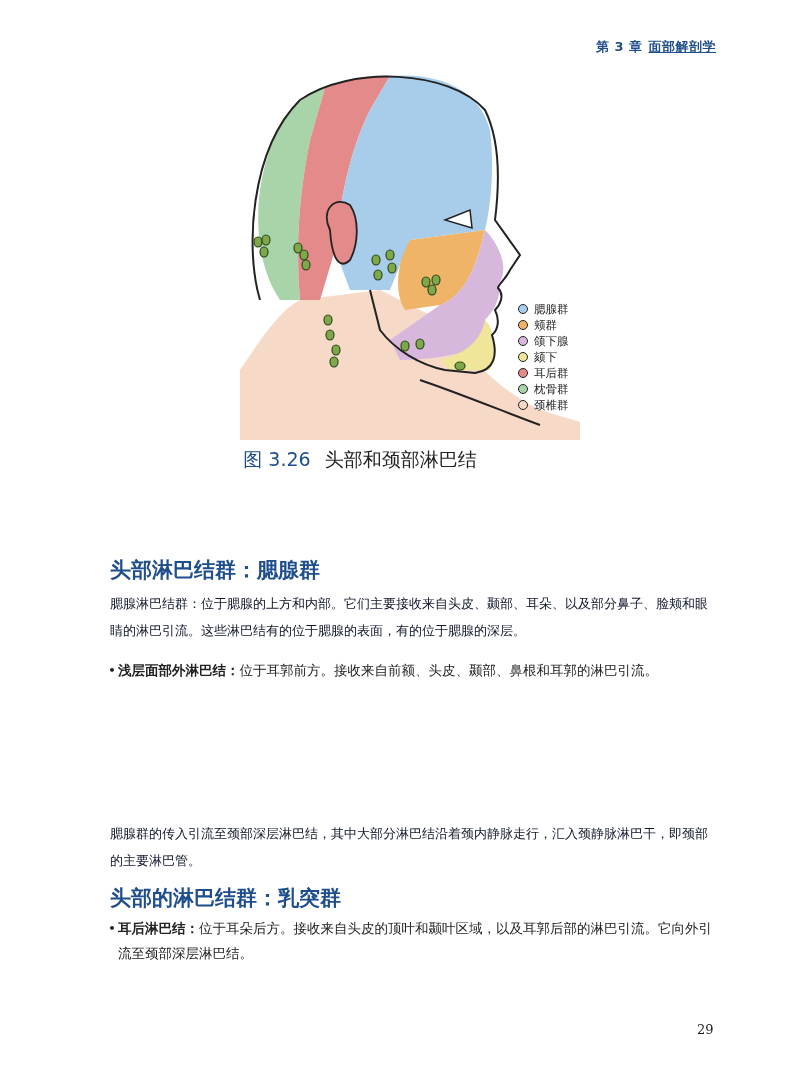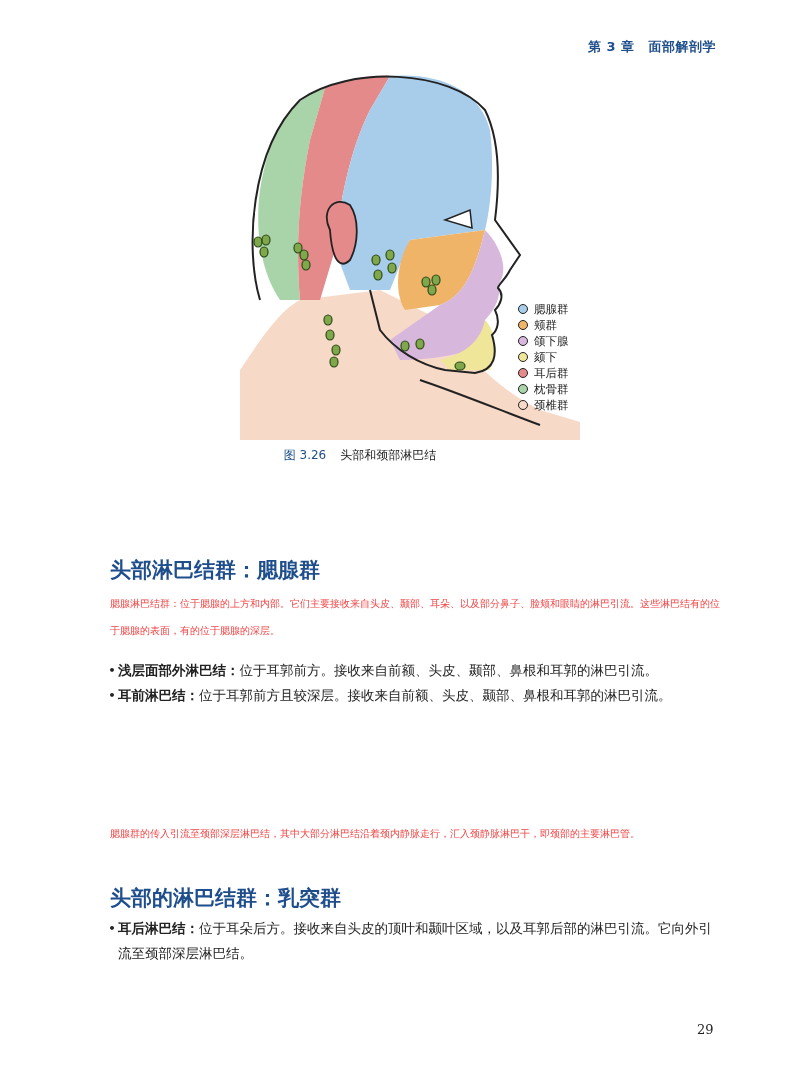--- a/index.html
+++ b/index.html
@@ -1,31 +1,31 @@
 <!DOCTYPE html>
 <html><head>
 <meta charset="utf-8">
 <style>
   html, body { margin:0; padding:0; background:#ffffff; }
   body { width:800px; height:1086px; position:relative; overflow:hidden;
          font-family:"DejaVu Serif", "Liberation Serif", serif; color:#222; }
   .running-head { position:absolute; top:38px; right:84px; font-family:"DejaVu Sans","Liberation Sans",sans-serif;
                   font-size:13px; font-weight:bold; color:#1f4e8c; letter-spacing:0.5px; }
-  .running-head span + span { margin-left:14px; }
+  .running-head span + span { margin-left:6px;text-decoration:underline; }
   .figure { position:absolute; left:240px; top:70px; width:360px; height:370px; }
   .figure svg { width:100%; height:100%; display:block; }
   .legend { position:absolute; left:518px; top:301px; font-family:Liberation Serif, serif; font-size:11.5px; color:#222; }
   .legend-item { display:flex; align-items:center; height:16px; }
   .legend-dot { width:10px; height:10px; border-radius:50%; border:1.6px solid #222; margin-right:6px; box-sizing:border-box; }
   .caption { position:absolute; top:447px; left:0; width:720px; text-align:center;
-             font-family:"DejaVu Sans","Liberation Sans",sans-serif; font-size:12px; color:#222; }
+             font-family:"DejaVu Sans","Liberation Sans",sans-serif; font-size:19px; color:#222; }
   .caption .fig-num { color:#1f4e8c; margin-right:14px; }
   .section-title { position:absolute; left:110px; font-family:"DejaVu Sans","Liberation Sans",sans-serif;
                    font-size:21px; font-weight:bold; color:#1f4e8c; }
-  .para { position:absolute; left:110px; width:610px; font-size:10px; line-height:27px; color:#ef4444; text-indent:0; }
+  .para { position:absolute; left:110px; width:610px; font-size:13px; line-height:27px; color:#0f172a; text-indent:0; }
   .bullets { position:absolute; left:108px; width:612px; margin:0; padding:0; list-style:none; font-size:13.5px; line-height:25px; }
   .bullets li { position:relative; padding-left:10px; }
   .bullets li::before { content:"•"; position:absolute; left:0; top:0; }
   .bullets .term { font-weight:bold; }
   .page-num { position:absolute; top:1022px; left:697px; font-size:13px; color:#222; }
 </style>
 </head>
 <body>
 
 <div class="running-head">
@@ -115,21 +115,20 @@
 <div class="caption">
   <span class="fig-num">图 3.26</span><span>头部和颈部淋巴结</span>
 </div>
 
 <div class="section-title" style="top:556px">头部淋巴结群：腮腺群</div>
 
 <p class="para" style="top:590px;margin:0">腮腺淋巴结群：位于腮腺的上方和内部。它们主要接收来自头皮、颞部、耳朵、以及部分鼻子、脸颊和眼睛的淋巴引流。这些淋巴结有的位于腮腺的表面，有的位于腮腺的深层。</p>
 
 <ul class="bullets" style="top:658px">
   <li><span class="term">浅层面部外淋巴结：</span><span>位于耳郭前方。接收来自前额、头皮、颞部、鼻根和耳郭的淋巴引流。</span></li>
-  <li><span class="term">耳前淋巴结：</span><span>位于耳郭前方且较深层。接收来自前额、头皮、颞部、鼻根和耳郭的淋巴引流。</span></li>
 </ul>
 
 <p class="para" style="top:820px;margin:0">腮腺群的传入引流至颈部深层淋巴结，其中大部分淋巴结沿着颈内静脉走行，汇入颈静脉淋巴干，即颈部的主要淋巴管。</p>
 
 <div class="section-title" style="top:884px">头部的淋巴结群：乳突群</div>
 
 <ul class="bullets" style="top:916px">
   <li><span class="term">耳后淋巴结：</span><span>位于耳朵后方。接收来自头皮的顶叶和颞叶区域，以及耳郭后部的淋巴引流。它向外引流至颈部深层淋巴结。</span></li>
 </ul>
 

